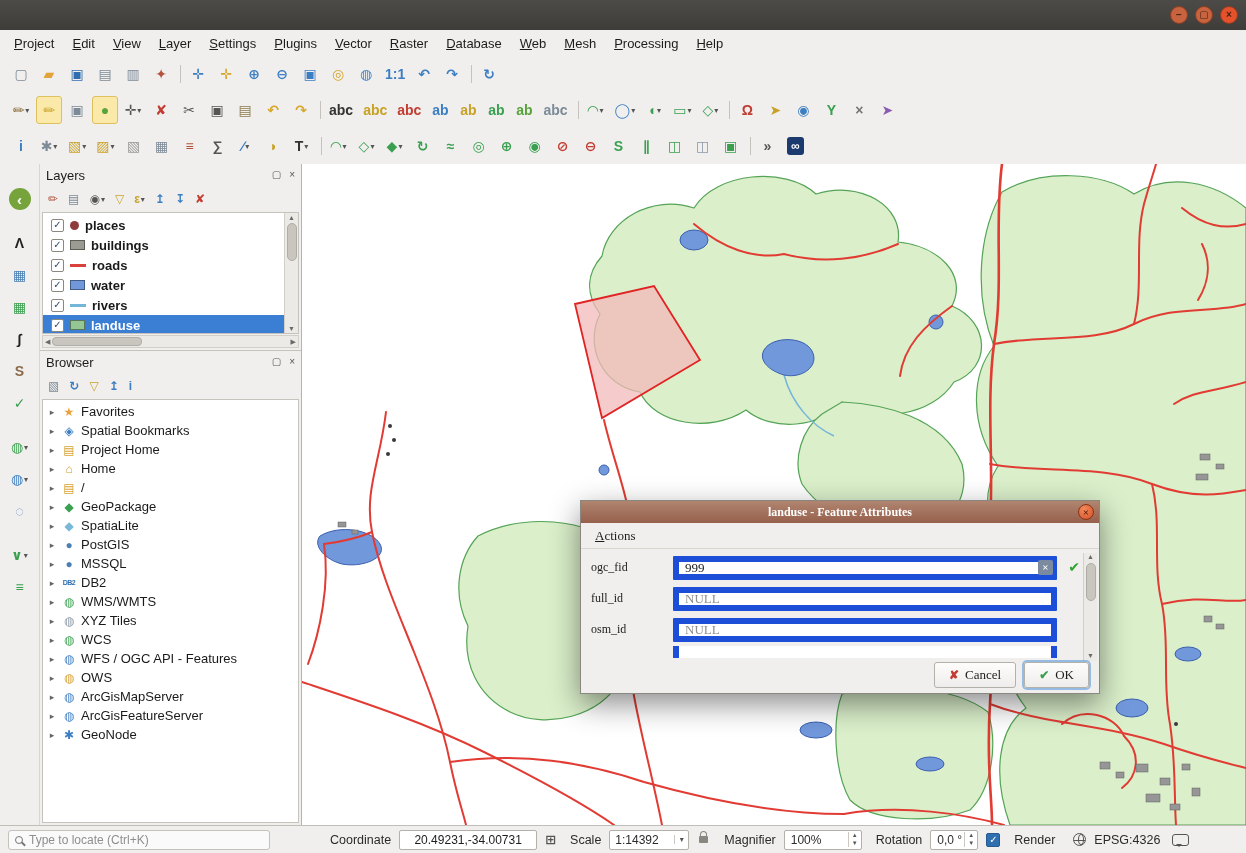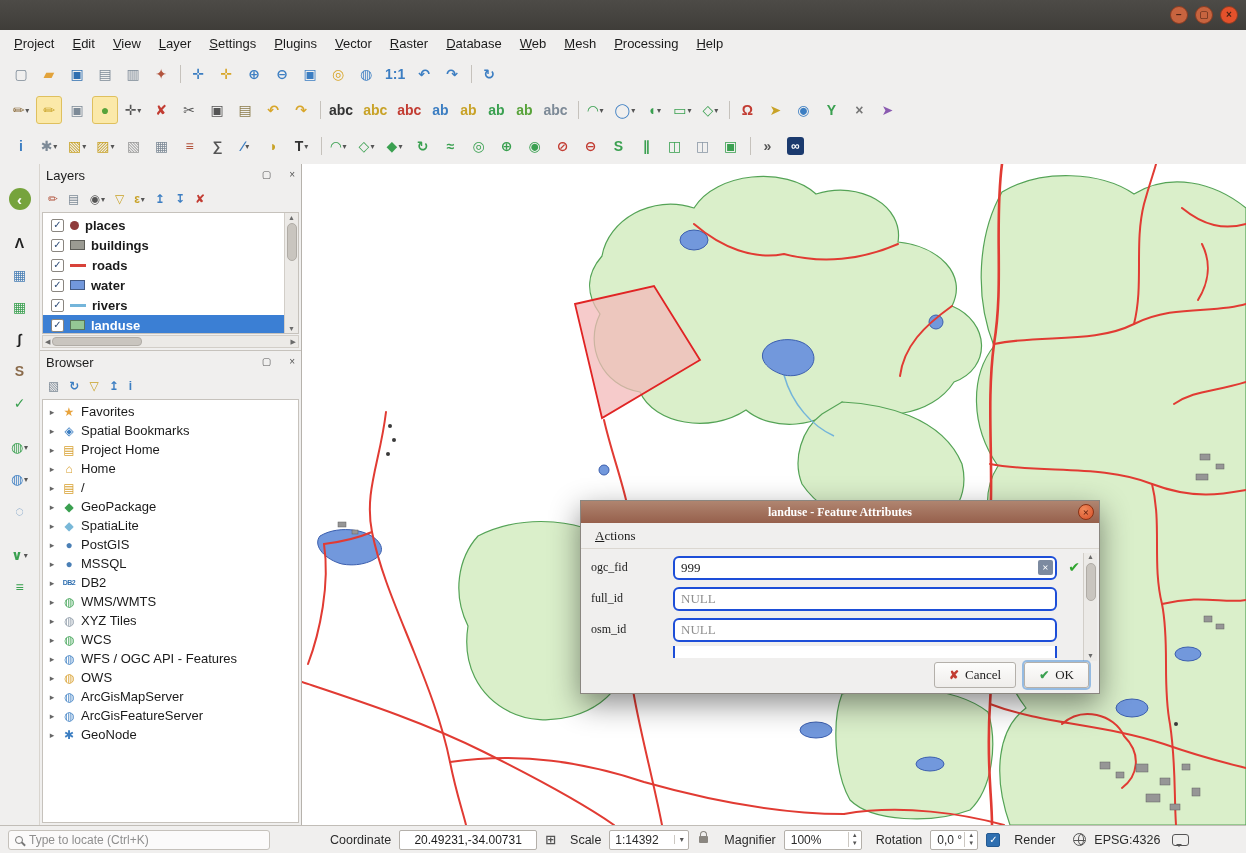--- a/index.html
+++ b/index.html
@@ -46,21 +46,21 @@
   .left-btn[data-sep="true"] { margin-left:0; padding-left:3px; margin-top:12px; }
   .left-btn[data-sep="true"]::before { display:none; }
   .left-btn[data-round="true"] .glyph { background:#76a33c; color:#fff !important; width:22px; height:22px;
       border-radius:50%; display:flex; align-items:center; justify-content:center; font-size:15px; }
 
   
   .dock { width:262px; flex:0 0 auto; background:#f0efee; border-right:1px solid #b6b2ac;
           display:flex; flex-direction:column; min-height:0; }
   .panel { display:flex; flex-direction:column; border-bottom:1px solid #c6c2bc; }
   .panel.grow { flex:1; min-height:0; border-bottom:none; }
-  .panel-header { height:22px; display:flex; align-items:center; padding:0 6px; gap:18px; }
+  .panel-header { height:22px; display:flex; align-items:center; padding:0 6px; gap:8px; }
   .panel-title { flex:1; font-size:13px; color:#1c1c1c; }
   .panel-btn { font-size:10px; color:#555; cursor:pointer; line-height:1; }
   .panel-toolbar { height:26px; display:flex; align-items:center; padding:0 6px; gap:6px; }
   .mini-btn { display:flex; align-items:center; gap:1px; cursor:pointer; padding:2px; border-radius:2px; }
 
   
   .layers-body { display:flex; height:122px; background:#fff; border:1px solid #c6c2bc; margin:0 2px; }
   .layers-list { flex:1; padding-top:2px; overflow:hidden; }
   .layer-row { height:20px; display:flex; align-items:center; gap:6px; padding:0 4px 0 8px; cursor:pointer; }
   .layer-row[data-selected="true"] { background:#3b7fd4; }
@@ -105,21 +105,21 @@
                display:flex; align-items:center; justify-content:center; cursor:pointer; }
   .dlg-close span { color:#5a1c0c; font-size:11px; font-weight:bold; line-height:1; }
   .dlg-menubar { height:26px; display:flex; align-items:center; padding:0 6px; border-bottom:1px solid #dbd7d1;text-align:right; }
   .dlg-menu { font-size:13px; }
   .dlg-body { flex:1; display:flex; min-height:0; padding:4px 2px 0 10px; }
   .fields-col { flex:1; overflow:hidden; }
   .field-row { height:29px; display:flex; align-items:center; margin-bottom:2px; }
   .field-row.partial { height:12px; overflow:hidden; margin-top:1px; }
   .field-label { width:82px; font-size:12px; color:#1c1c1c; }
   .input-wrap { flex:1; position:relative; margin-right:8px; }
-  .field-input { width:100%; height:24px; border:2px solid #1d4ed8; border-radius:6px; background:#fff;
+  .field-input { width:100%; height:24px; border:6px solid #1d4ed8; border-radius:1px; background:#fff;
                  font-family:inherit; font-size:13px; color:#1c1c1c; padding:0 22px 0 6px; }
   .field-input::placeholder { color:#8f8f8f; opacity:1; }
   .clear-btn { display:none; position:absolute; right:4px; top:4px; width:15px; height:15px; background:#7c8aa0;
                border-radius:2px; align-items:center; justify-content:center; cursor:pointer; }
   .clear-btn[data-show="true"] { display:flex; }
   .clear-btn span { color:#fff; font-size:11px; font-weight:bold; line-height:1; }
   .valid-check { width:18px; text-align:center; color:#2fa52f; font-size:14px; visibility:hidden; }
   .valid-check[data-show="true"] { visibility:visible; }
   .dlg-scroll { height:auto; }
   .dlg-buttons { height:32px; display:flex; align-items:center; justify-content:flex-end; gap:8px; padding:0 10px 4px 0; }

